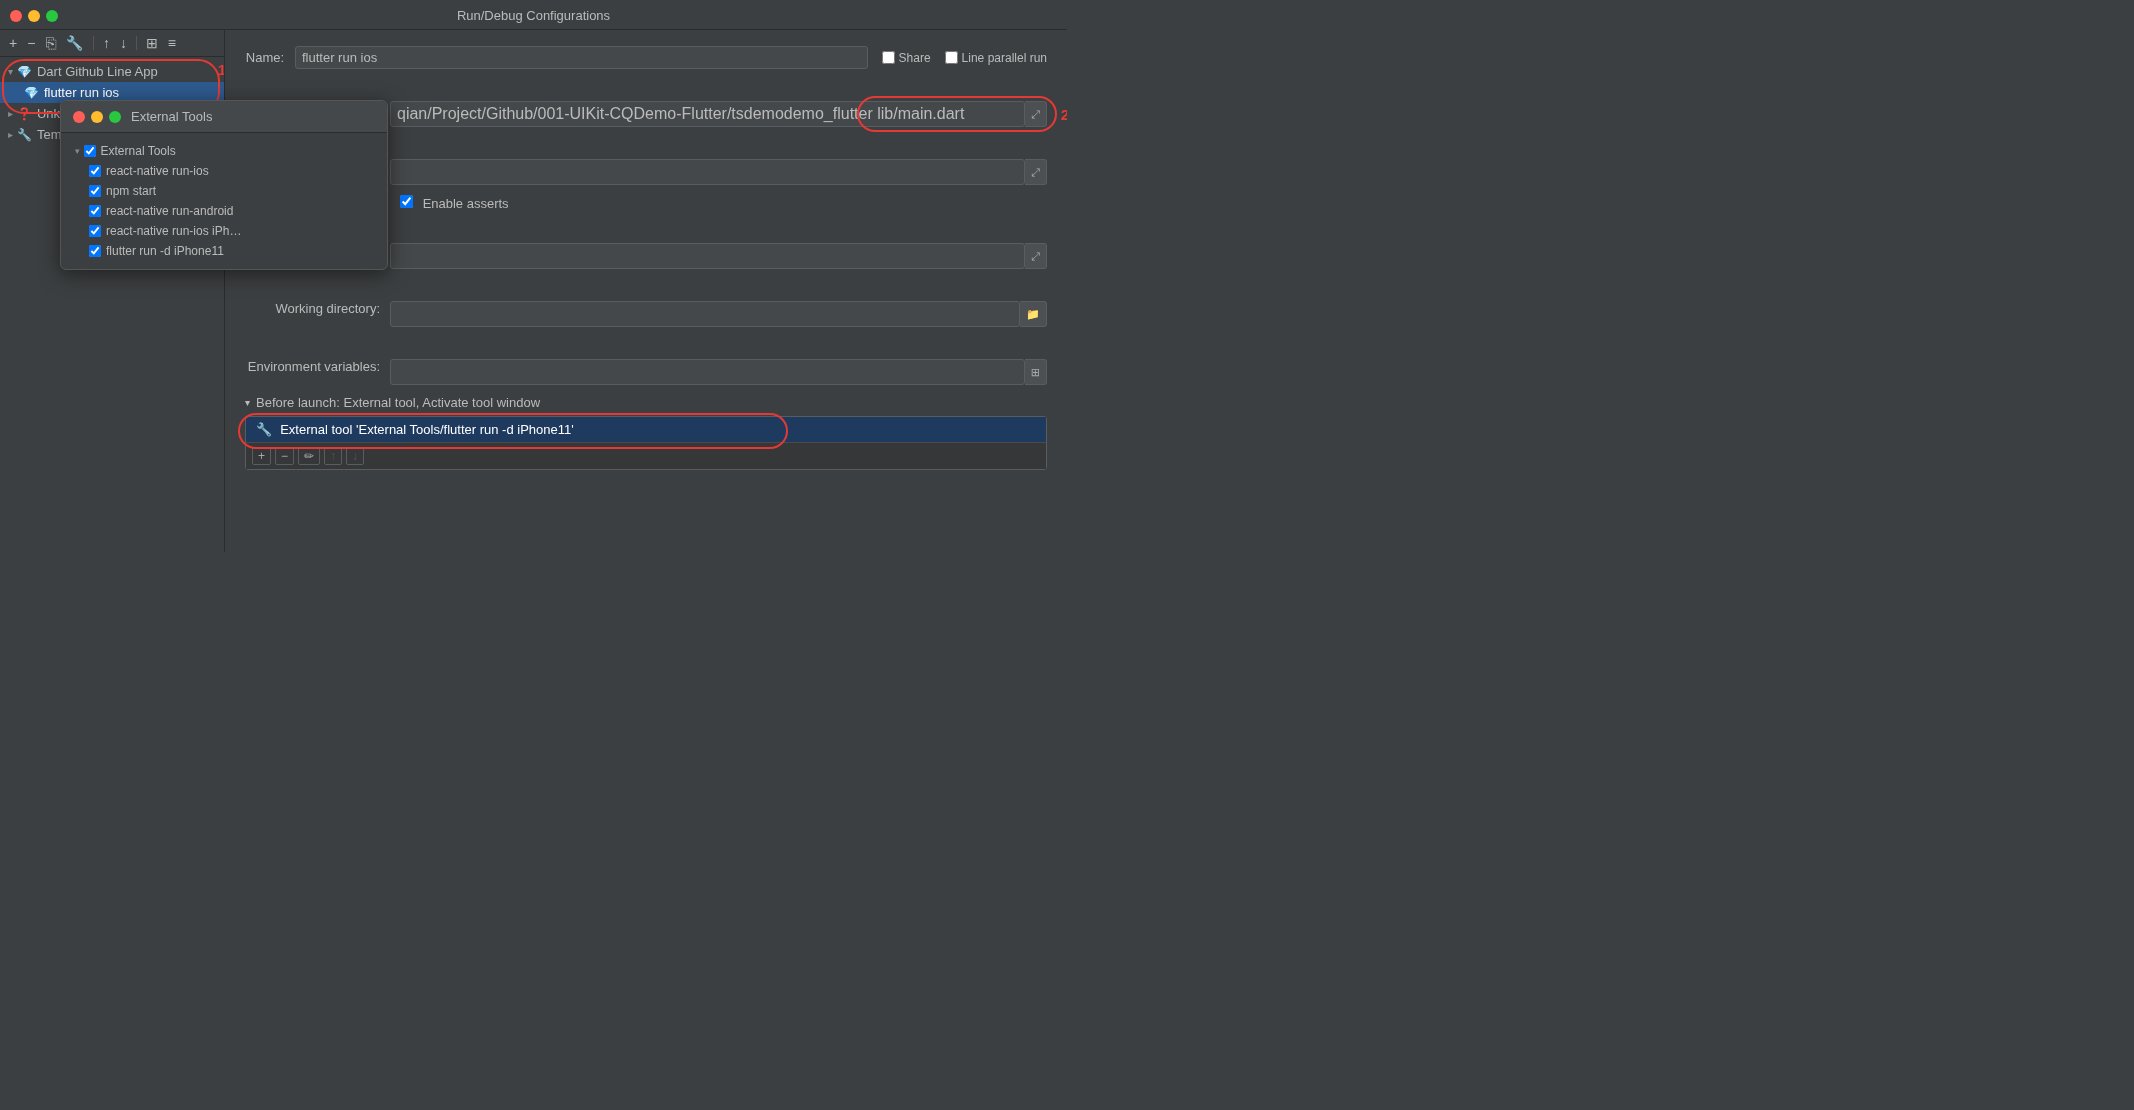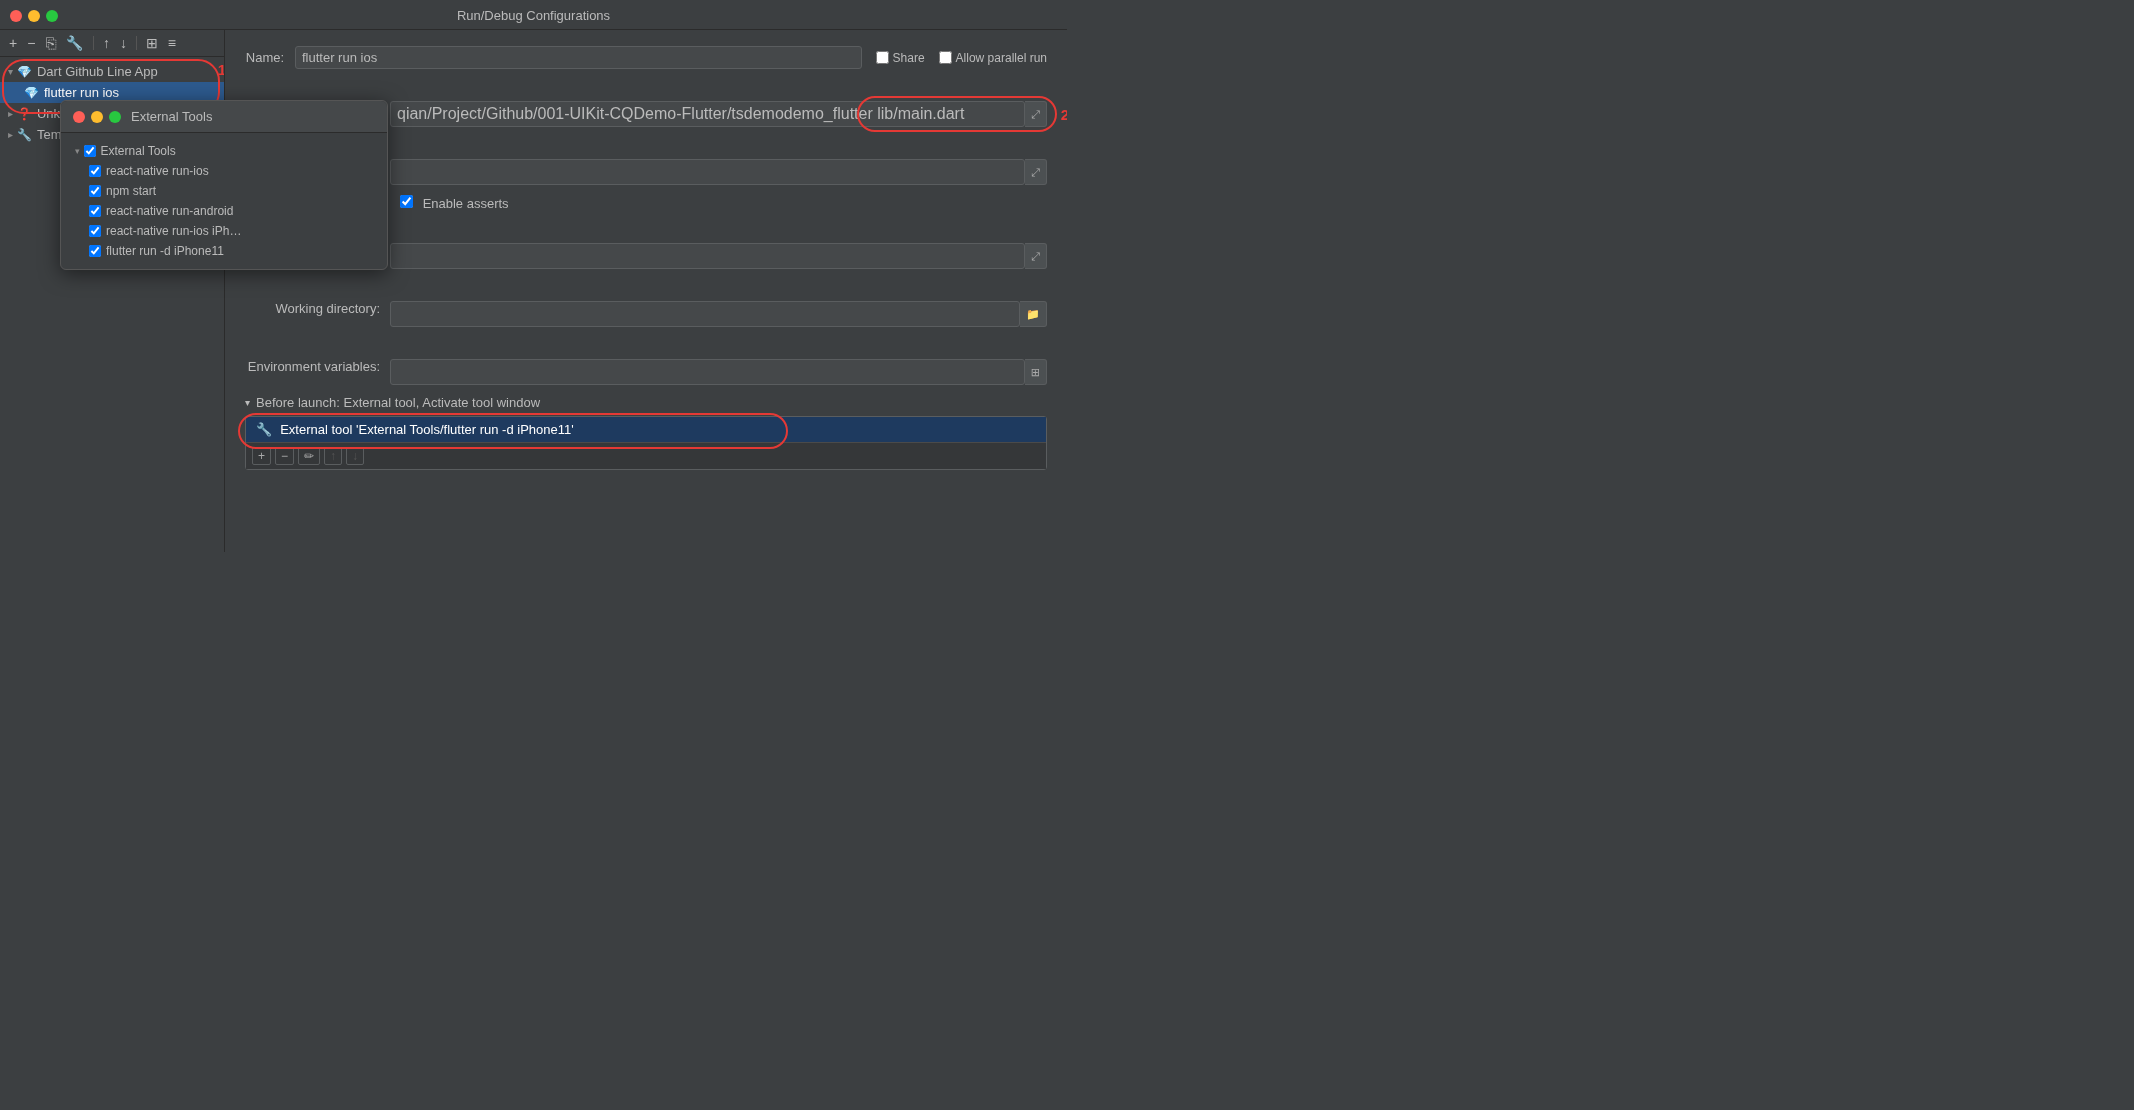--- a/index.html
+++ b/index.html
@@ -445,21 +445,21 @@
     <div class="name-row">
       <span class="name-label">Name:</span>
       <input class="name-input" type="text" value="flutter run ios" style="">
       <div class="header-checkboxes">
         <label>
           <input type="checkbox" style="">
           <span>Share</span>
         </label>
         <label>
           <input type="checkbox" style="">
-          <span>Allow parallel run</span>
+          <span>Line parallel run</span>
         </label>
       </div>
     </div>
 
     <div class="form-row relative-container">
       <span class="form-label">Dart file:</span>
       <div class="form-input-with-btn">
         <input class="form-input" type="text" value="qian/Project/Github/001-UIKit-CQDemo-Flutter/tsdemodemo_flutter lib/main.dart" style="">
         <button class="expand-btn">⤢</button>
       </div>

